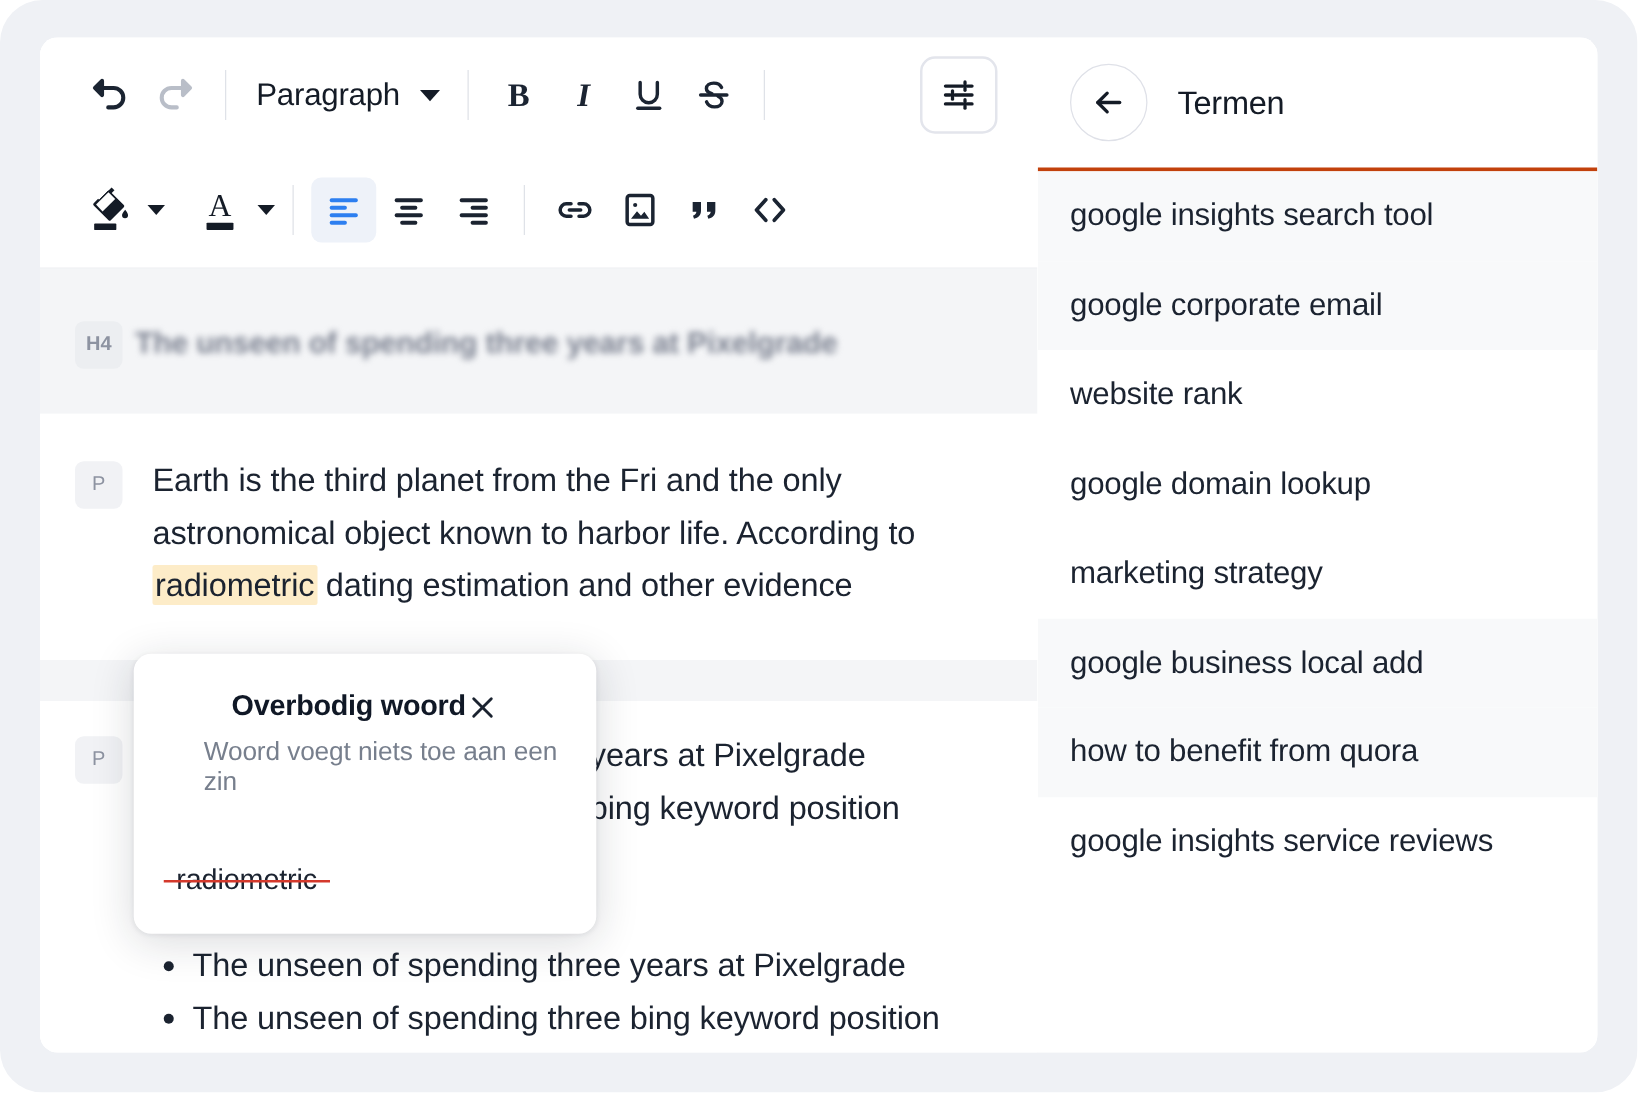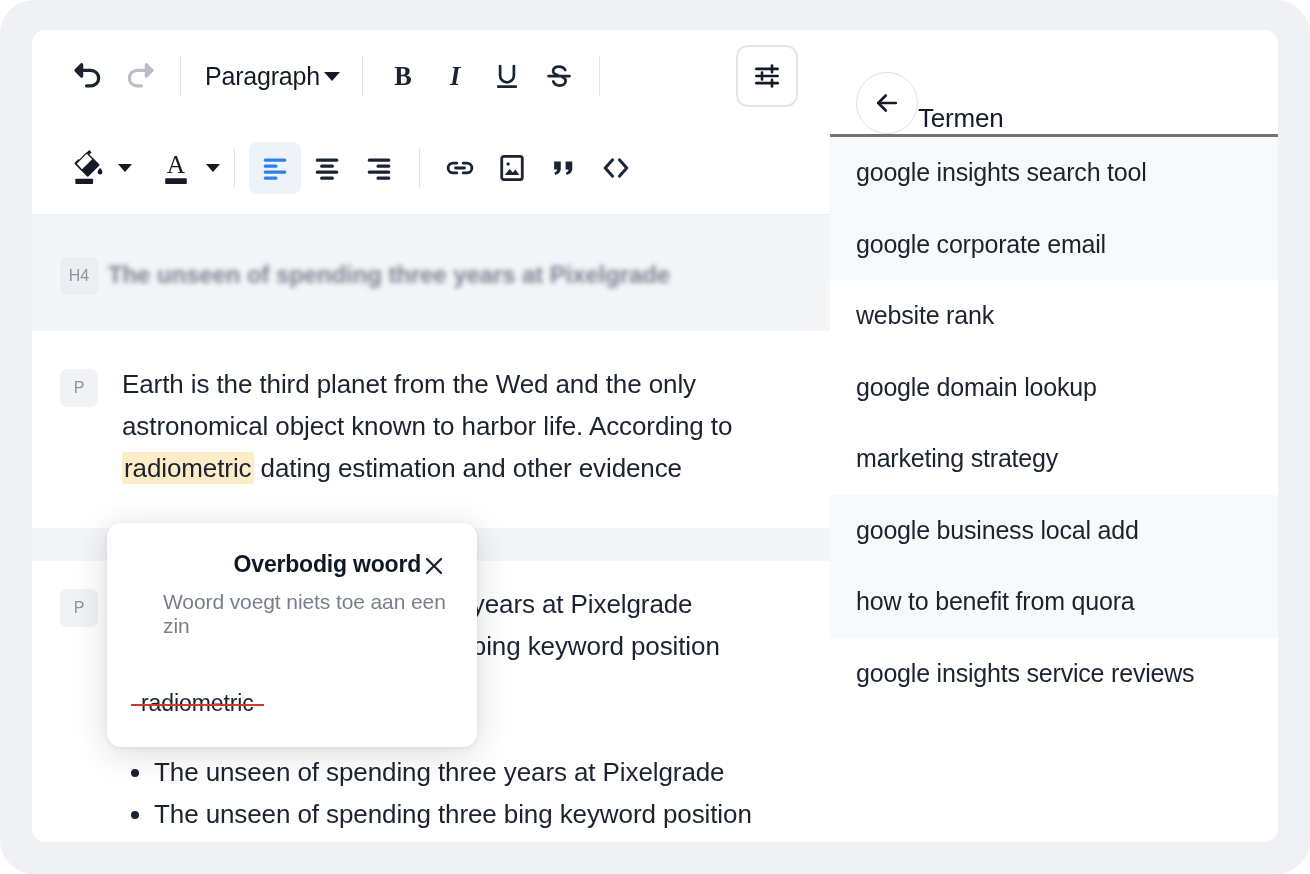--- a/index.html
+++ b/index.html
@@ -82,21 +82,21 @@
     width: 1px;
     height: 40px;
     background: #dfe2e8;
     margin: 0 14px;
     flex: none;
   }
 
   .tb-dropdown {
     display: flex;
     align-items: center;
-    gap: 4px;
+    gap: 16px;
     padding: 0 8px 0 10px;
     height: 52px;
     cursor: pointer;
     color: #141b26;
     flex: none;
   }
   .tb-dropdown .label {
     font-size: 25px;
     letter-spacing: -0.2px;
     color: #141b26;
@@ -153,21 +153,21 @@
     border-radius: 7px;
     background: #f1f2f5;
     color: #8d93a1;
     font-size: 16px;
     display: flex;
     align-items: center;
     justify-content: center;
     flex: none;
     margin-top: 6px;
   }
-  .block.gray .block-tag { background: #eceef1; }
+  .block.gray .block-tag { background: #eceef1; font-weight: bold; }
 
   .block-body {
     flex: 1 1 auto;
     font-size: 26px;
     line-height: 42px;
     color: #1b2330;
     letter-spacing: -0.1px;
   }
 
   .heading-blur {
@@ -192,21 +192,21 @@
     width: 370px;
     background: #ffffff;
     border-radius: 14px;
     box-shadow: 0 6px 34px rgba(22,30,45,0.16), 0 1px 4px rgba(22,30,45,0.08);
     padding: 28px 30px 30px 30px;
     z-index: 20;
   }
   .popup-head {
     display: flex;
     align-items: flex-start;
-    justify-content: flex-end;
+    justify-content: center;
   }
   .popup-title {
     font-size: 23px;
     font-weight: bold;
     color: #101826;
     letter-spacing: -0.2px;
   }
   .popup-close {
     width: 26px; height: 26px;
     cursor: pointer;
@@ -246,23 +246,24 @@
     flex: none;
     display: flex;
     flex-direction: column;
     overflow: hidden;
   }
 
   .terms-header {
     height: 107px;
     flex: none;
     display: flex;
-    align-items: flex-end;
+    align-items: center;
+    gap: 24px;
     padding: 0 26px;
-    border-bottom: 3px solid #737373;
+    border-bottom: 3px solid #c2410c;
     background: #ffffff;
   }
   .back-circle {
     width: 62px; height: 62px;
     border-radius: 50%;
     border: 1.5px solid #dfe1e8;
     display: flex;
     align-items: center;
     justify-content: center;
     cursor: pointer;
@@ -481,21 +482,21 @@
         <div class="block gray" style="height:116px; align-items:center;">
           <div class="block-tag">H4</div>
           <div class="block-body">
             <div class="heading-blur">The unseen of spending three years at Pixelgrade</div>
           </div>
         </div>
 
         <div class="block white" style="height:197px; padding-top:32px;">
           <div class="block-tag">P</div>
           <div class="block-body" style="padding-left:14px;">
-            <span>Earth is the third planet from the Wed and the only astronomical object known to harbor life. According to </span><span class="hl-word">radiometric</span><span> dating estimation and other evidence</span>
+            <span>Earth is the third planet from the Fri and the only astronomical object known to harbor life. According to </span><span class="hl-word">radiometric</span><span> dating estimation and other evidence</span>
           </div>
         </div>
 
         <div style="height:33px;background:#f4f5f7;"></div>
 
         <div class="block white" style="padding-top:22px;">
           <div class="block-tag">P</div>
           <div class="block-body" style="padding-left:14px;">
             <div>The unseen of spending three years at Pixelgrade</div>
             <div>The unseen of spending three bing keyword position tracker at</div>

